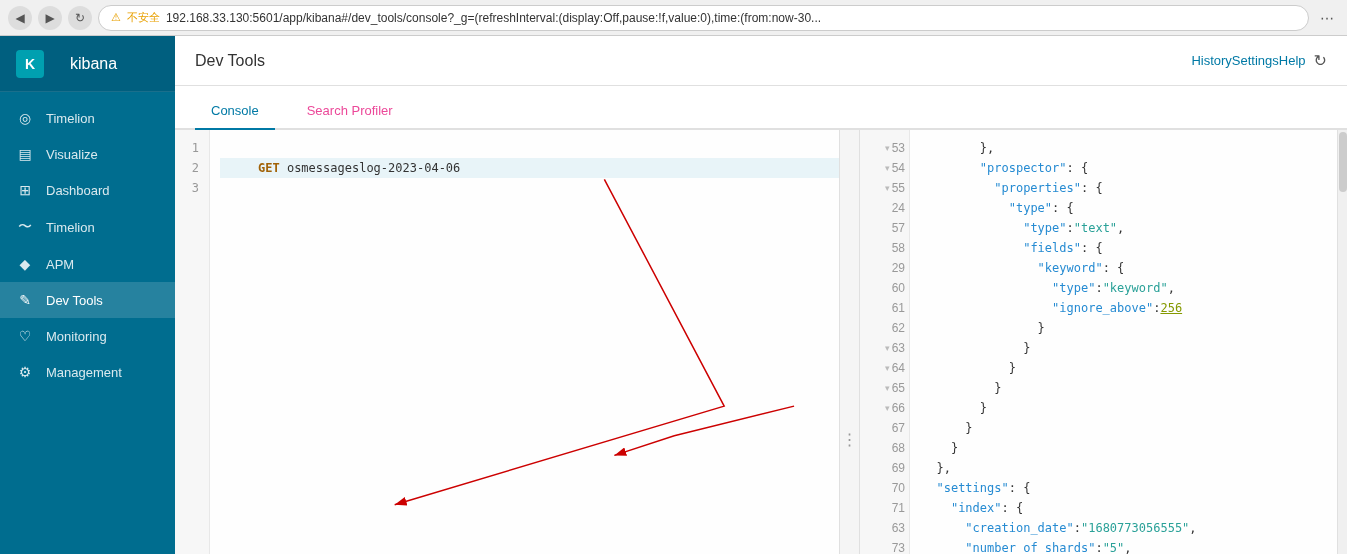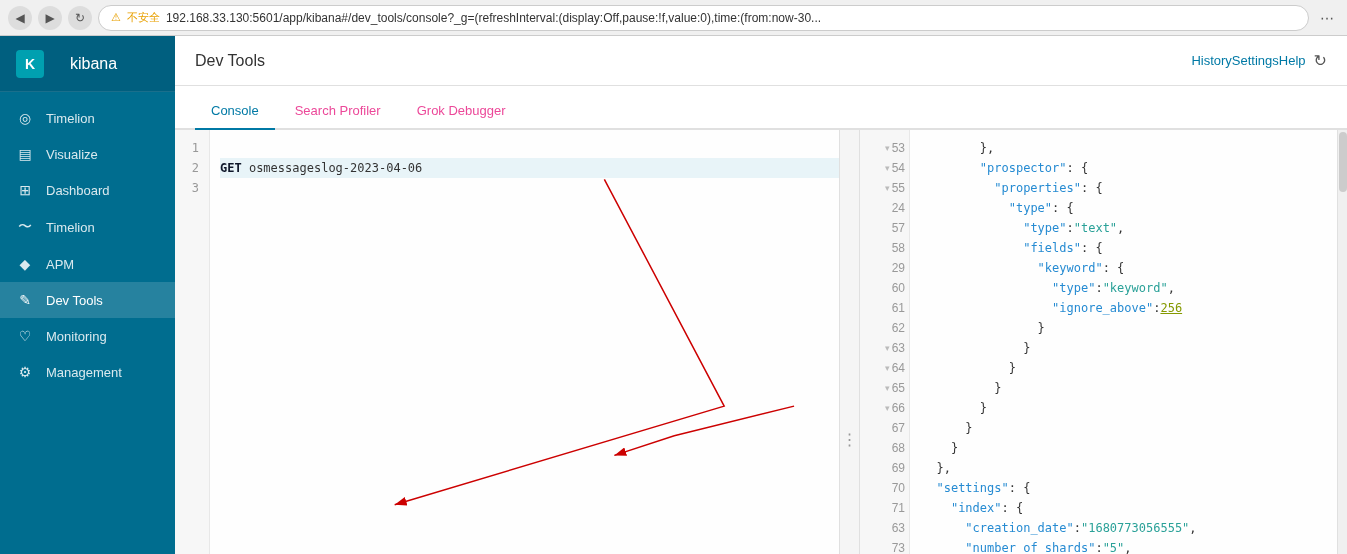--- a/index.html
+++ b/index.html
@@ -103,21 +103,21 @@
     .header-right-icon { color: #555; font-size: 16px; margin-left: 8px; }
 
     
     .tabs-bar {
       height: 44px;
       background: white;
       border-bottom: 2px solid #e0e0e0;
       display: flex;
       align-items: flex-end;
       padding: 0 20px;
-      gap: 4px;
+      gap: 16px;
       flex-shrink: 0;
     }
     .tab {
       padding: 10px 16px;
       font-size: 13px;
       color: #ec4899;
       cursor: pointer;
       border-bottom: 2px solid transparent;
       margin-bottom: -2px;
     }
@@ -163,21 +163,21 @@
     }
     .line-numbers div { height: 20px; display: flex; align-items: center; justify-content: flex-end; padding-right: 6px; }
     .code-content {
       flex: 1;
       padding: 8px 0 8px 10px;
       overflow: auto;
       position: relative;
     }
     .code-line { height: 20px; display: flex; align-items: center; white-space: nowrap; }
     .code-line.active-line { background: #e8f4f8; }
-    .keyword { color: #0f172a; font-weight: bold; }
+    .keyword { color: #a16207; font-weight: bold; margin-left: 38px; }
     .string-value { color: #2aa198; }
     .property-name { color: #268bd2; }
     .number-value { color: #859900; text-decoration: underline; }
     .plain-text { color: #333; }
 
     
     .panel-gutter {
       width: 20px;
       background: #f5f5f5;
       display: flex;
@@ -324,23 +324,20 @@
         <span class="header-right-icon">↻</span>
       </div>
     </div>
 
     <div class="tabs-bar">
       <div class="tab active">
         <span>Console</span>
       </div>
       <div class="tab">
         <span>Search Profiler</span>
-      </div>
-      <div class="tab">
-        <span>Grok Debugger</span>
       </div>
     </div>
 
     <div class="editor-container">
 
       <div class="editor-panel">
         <div class="code-editor">
           <div class="line-numbers">
             <div>1</div>
             <div>2</div>

